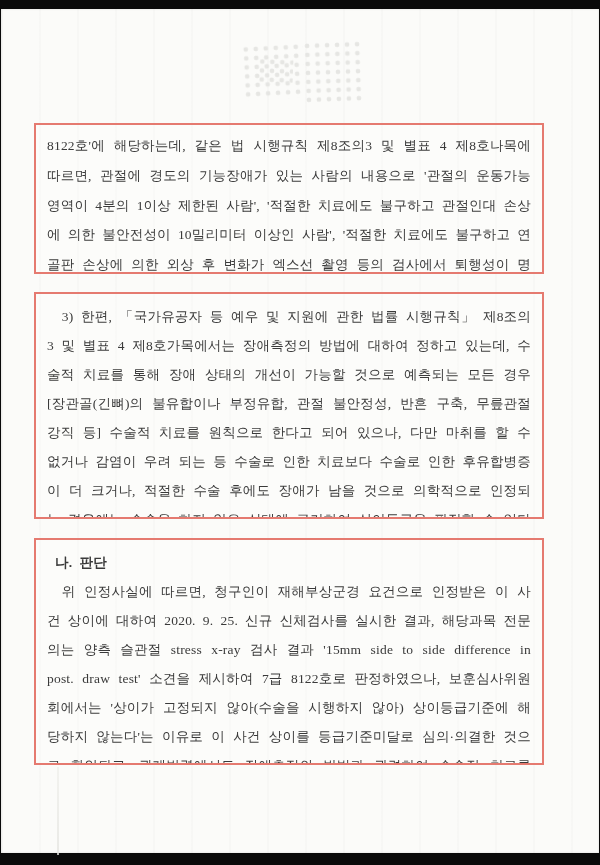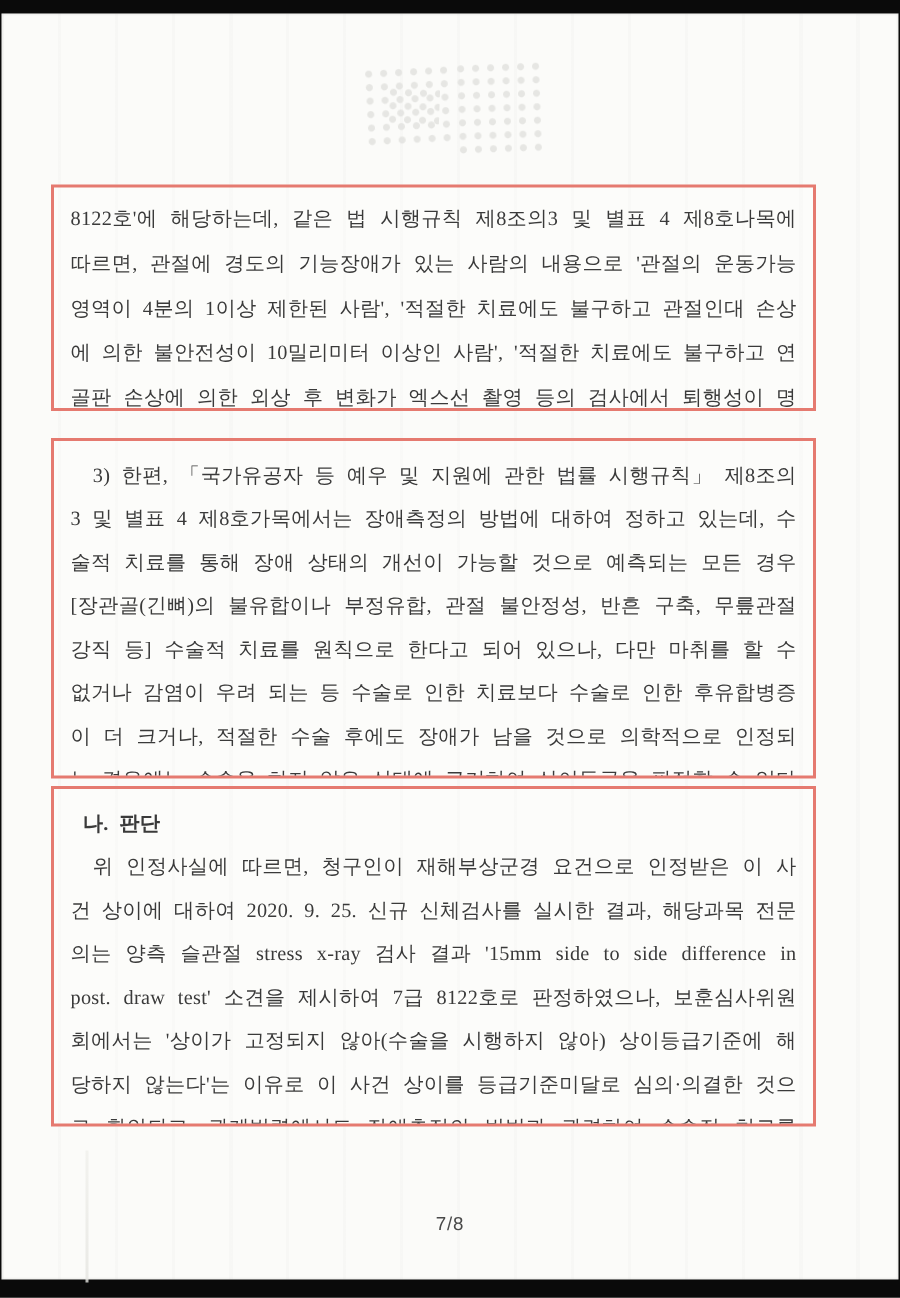--- a/index.html
+++ b/index.html
@@ -37,21 +37,21 @@
     font-size: 13.5px;
     line-height: 29px;
     text-align: justify;
     word-spacing: 3.5px;
     letter-spacing: 0.2px;
     overflow: hidden;
     background: rgba(255,255,255,0.25);
   }
   .box1 { top: 114px; height: 151px; line-height: 29.8px; padding-top: 6px; }
   .box2 { top: 283px; height: 227px; }
-  .box3 { top: 515px; height: 227px; }
+  .box3 { top: 529px; height: 227px; }
   .box p { margin: 0; }
   .indent { text-indent: 1.1em; }
   .heading { font-weight: bold; text-indent: 0.6em; }
   .artifact-line {
     position: absolute; left: 56px; top: 758px;
     width: 2px; height: 88px;
     background: linear-gradient(#f0f0ec, #e5e5e1);
     opacity: 0.8;
   }
   .pagenum {
@@ -83,15 +83,14 @@
       <p class="indent">3) 한편, 「국가유공자 등 예우 및 지원에 관한 법률 시행규칙」 제8조의3 및 별표 4 제8호가목에서는 장애측정의 방법에 대하여 정하고 있는데, 수술적 치료를 통해 장애 상태의 개선이 가능할 것으로 예측되는 모든 경우[장관골(긴뼈)의 불유합이나 부정유합, 관절 불안정성, 반흔 구축, 무릎관절 강직 등] 수술적 치료를 원칙으로 한다고 되어 있으나, 다만 마취를 할 수 없거나 감염이 우려 되는 등 수술로 인한 치료보다 수술로 인한 후유합병증이 더 크거나, 적절한 수술 후에도 장애가 남을 것으로 의학적으로 인정되는 경우에는 수술을 하지 않은 상태에 근거하여 상이등급을 판정할 수 있다고 되어 있다.</p>
     </div>
 
     <div class="box box3">
       <p class="heading">나. 판단</p>
       <p class="indent">위 인정사실에 따르면, 청구인이 재해부상군경 요건으로 인정받은 이 사건 상이에 대하여 2020. 9. 25. 신규 신체검사를 실시한 결과, 해당과목 전문의는 양측 슬관절 stress x-ray 검사 결과 '15mm side to side difference in post. draw test' 소견을 제시하여 7급 8122호로 판정하였으나, 보훈심사위원회에서는 '상이가 고정되지 않아(수술을 시행하지 않아) 상이등급기준에 해당하지 않는다'는 이유로 이 사건 상이를 등급기준미달로 심의·의결한 것으로 확인되고, 관계법령에서도 장애측정의 방법과 관련하여 수술적 치료를 원칙으로 한다고 되어 있으나, 다만, 적절한 수술 후에도 장애가 남을</p>
     </div>
 
     <div class="artifact-line"></div>
 
-    <div class="pagenum">7/8</div>
   </div>
 </div>
 
 </body></html>

